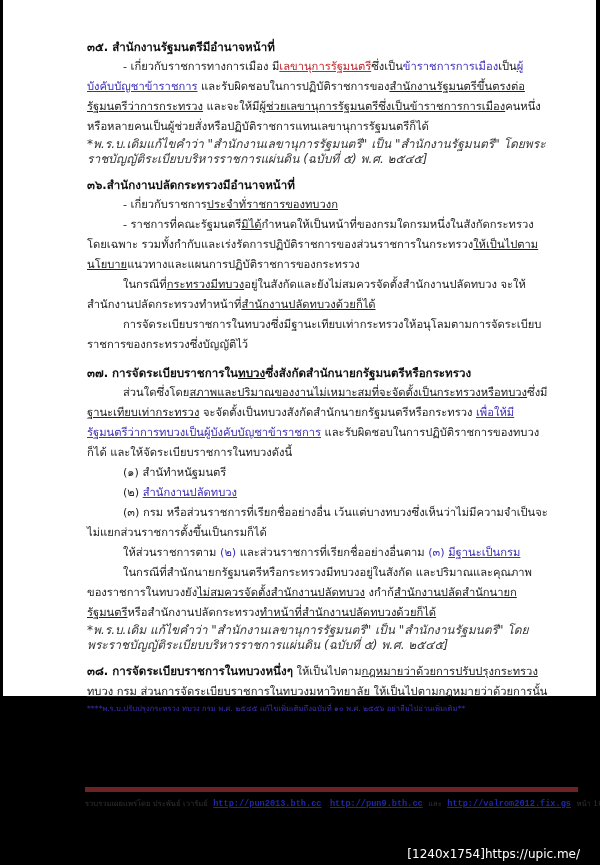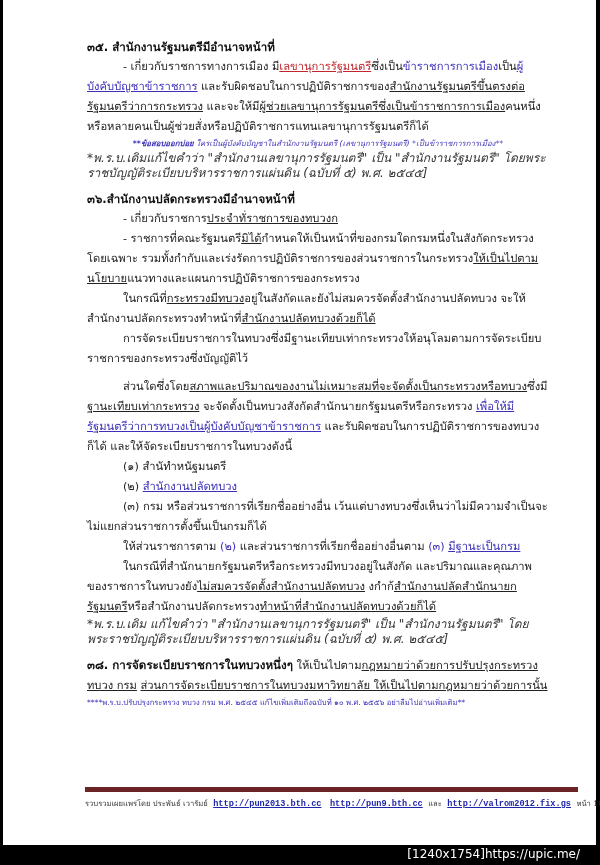--- a/index.html
+++ b/index.html
@@ -1,21 +1,21 @@
 <!DOCTYPE html>
 <html><head>
 <meta charset="utf-8">
 <style>
   html, body { margin:0; padding:0; }
   body {
     width:600px; height:865px; background:#000; position:relative; overflow:hidden;
     font-family:"DejaVu Sans", sans-serif;
   }
   .page {
-    position:absolute; left:3px; top:0; width:593px; height:845px; background:#fff;
+    position:absolute; left:3px; top:0; width:593px; height:696px; background:#fff;
   }
   .content {
     position:absolute; left:84px; top:37px; width:462px;
     font-size:11.2px; color:#222; line-height:20px;
   }
   .h { font-weight:bold; font-size:11.6px; color:#111; }
   .p { margin:0; }
   .ind { text-indent:36px; }
   .ind2 { padding-left:36px; }
   .u { text-decoration:underline; }
@@ -45,39 +45,39 @@
 </head>
 <body>
 
 <div class="page">
   <div class="content">
 
     <p class="p h">๓๕. สำนักงานรัฐมนตรีมีอำนาจหน้าที่</p>
     <p class="p ind">
       <span>- เกี่ยวกับราชการทางการเมือง มี</span><span class="red">เลขานุการรัฐมนตรี</span><span>ซึ่งเป็น</span><span class="blue">ข้าราชการการเมือง</span><span>เป็น</span><span class="bluelink">ผู้บังคับบัญชาข้าราชการ</span><span> และรับผิดชอบในการปฏิบัติราชการของ</span><span class="u">สำนักงานรัฐมนตรีขึ้นตรงต่อรัฐมนตรีว่าการกระทรวง</span><span> และจะให้มี</span><span class="u">ผู้ช่วยเลขานุการรัฐมนตรีซึ่งเป็นข้าราชการการเมือง</span><span>คนหนึ่งหรือหลายคนเป็นผู้ช่วยสั่งหรือปฏิบัติราชการแทนเลขานุการรัฐมนตรีก็ได้</span>
     </p>
-    <p class="p note-blue">
-      <b>**ข้อสอบออกบ่อย</b><span> ใครเป็นผู้บังคับบัญชาในสำนักงานรัฐมนตรี (เลขานุการรัฐมนตรี) *เป็นข้าราชการการเมือง**</span>
-    </p>
     <p class="p note">*พ.ร.บ.เดิมแก้ไขคำว่า "สำนักงานเลขานุการรัฐมนตรี" เป็น "สำนักงานรัฐมนตรี" โดยพระราชบัญญัติระเบียบบริหารราชการแผ่นดิน (ฉบับที่ ๕) พ.ศ. ๒๕๔๕]</p>
     <div class="gap"></div>
 
     <p class="p h">๓๖.สำนักงานปลัดกระทรวงมีอำนาจหน้าที่</p>
     <p class="p ind">
       <span>- เกี่ยวกับราชการ</span><span class="u">ประจำทั่ราชการของทบวงก</span>
     </p>
     <p class="p ind">
       <span>- ราชการที่คณะรัฐมนตรี</span><span class="u">มิได้</span><span>กำหนดให้เป็นหน้าที่ของกรมใดกรมหนึ่งในสังกัดกระทรวงโดยเฉพาะ รวมทั้งกำกับและเร่งรัดการปฏิบัติราชการของส่วนราชการในกระทรวง</span><span class="u">ให้เป็นไปตามนโยบาย</span><span>แนวทางและแผนการปฏิบัติราชการของกระทรวง</span>
     </p>
     <p class="p ind">
       <span>ในกรณีที่</span><span class="u">กระทรวงมีทบวง</span><span>อยู่ในสังกัดและยังไม่สมควรจัดตั้งสำนักงานปลัดทบวง จะให้สำนักงานปลัดกระทรวงทำหน้าที่</span><span class="u">สำนักงานปลัดทบวงด้วยก็ได้</span>
     </p>
     <p class="p ind">การจัดระเบียบราชการในทบวงซึ่งมีฐานะเทียบเท่ากระทรวงให้อนุโลมตามการจัดระเบียบราชการของกระทรวงซึ่งบัญญัติไว้</p>
     <div class="gap"></div>
 
+    <p class="p h">
+      <span>๓๗. การจัดระเบียบราชการใน</span><span class="u">ทบวง</span><span>ซึ่งสังกัดสำนักนายกรัฐมนตรีหรือกระทรวง</span>
+    </p>
     <p class="p ind">
       <span>ส่วนใดซึ่งโดย</span><span class="u">สภาพและปริมาณของงานไม่เหมาะสมที่จะจัดตั้งเป็นกระทรวงหรือทบวง</span><span>ซึ่งมี</span><span class="u">ฐานะเทียบเท่ากระทรวง</span><span> จะจัดตั้งเป็นทบวงสังกัดสำนักนายกรัฐมนตรีหรือกระทรวง </span><span class="bluelink">เพื่อให้มีรัฐมนตรีว่าการทบวงเป็นผู้บังคับบัญชาข้าราชการ</span><span> และรับผิดชอบในการปฏิบัติราชการของทบวงก็ได้ และให้จัดระเบียบราชการในทบวงดังนี้</span>
     </p>
     <p class="p ind2">
       <span>(๑)</span><span> สำนัทำหนัฐมนตรี</span>
     </p>
     <p class="p ind2">
       <span>(๒)</span> <span class="bluelink"> สำนักงานปลัดทบวง</span>
     </p>
     <p class="p ind">

